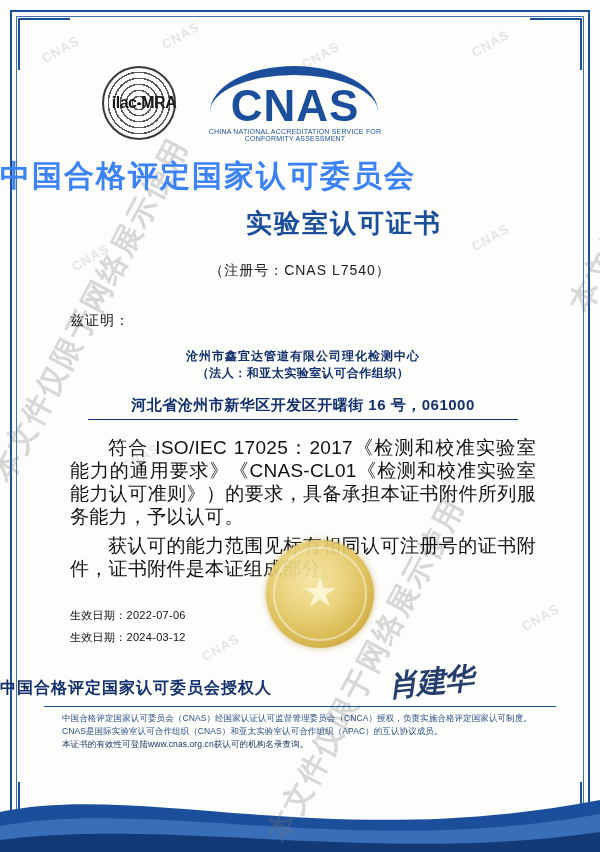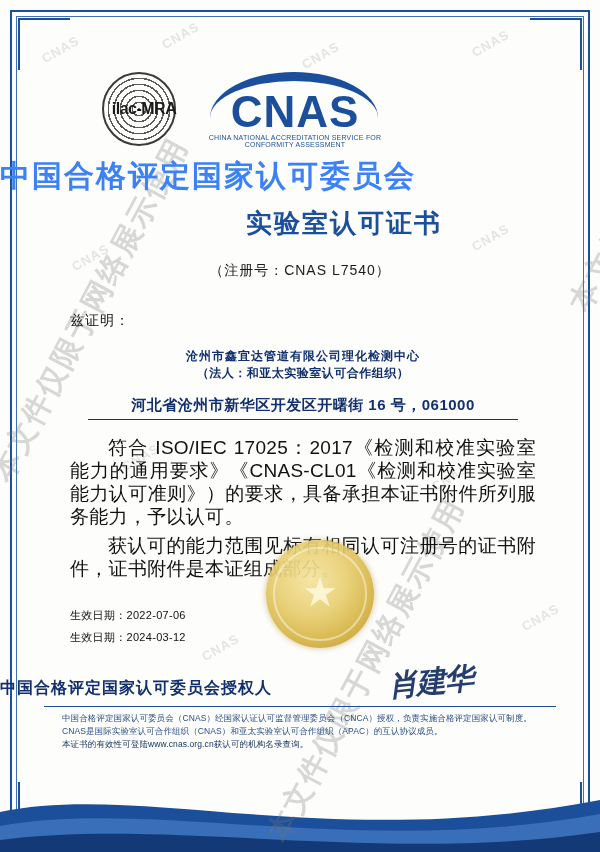--- a/index.html
+++ b/index.html
@@ -88,21 +88,21 @@
   }
 
   
   .logo-row {
     position: absolute;
     left: 0; top: 58px;
     width: 480px;
     height: 90px;
     display: flex;
     justify-content: center;
-    align-items: flex-end;
+    align-items: center;
     gap: 14px;
     z-index: 6;
   }
   .ilac-logo {
     position: relative;
     width: 96px; height: 78px;
   }
   .ilac-circle {
     position: absolute;
     left: 6px; top: 2px;

